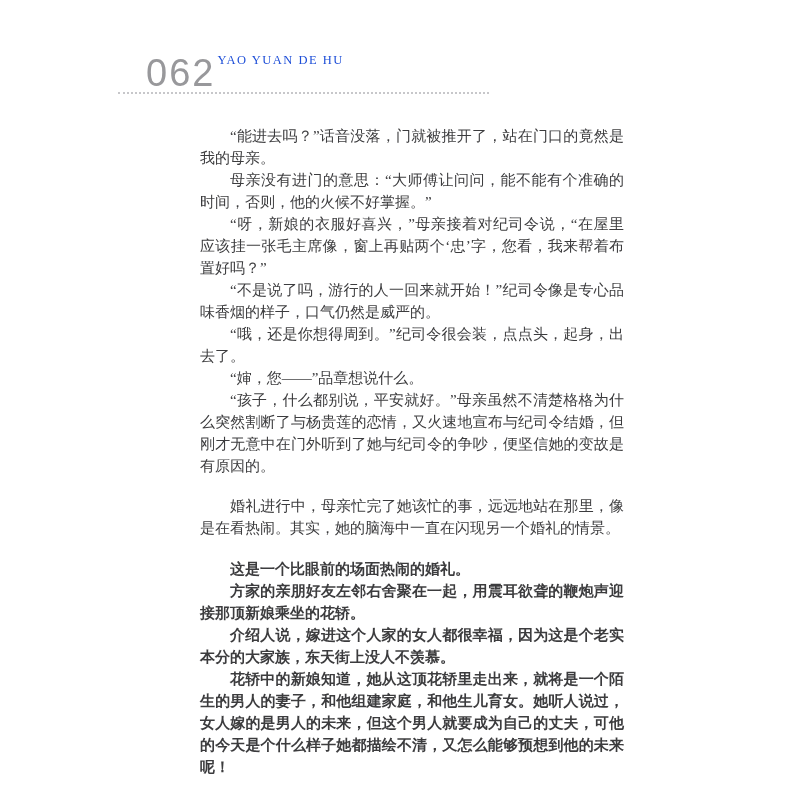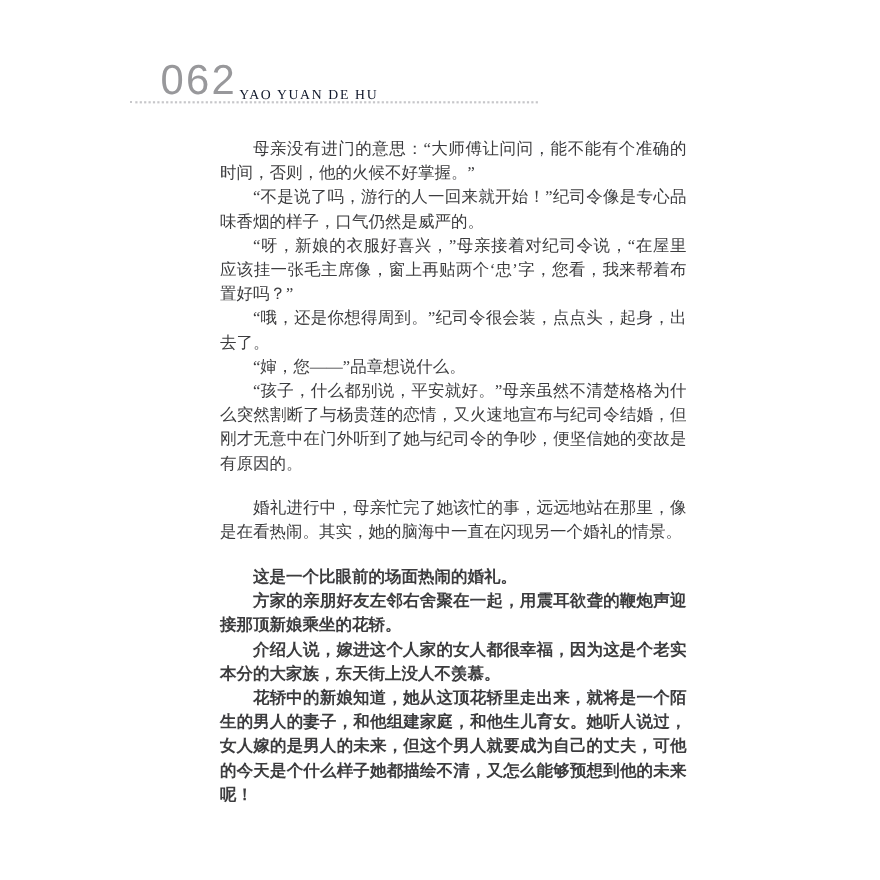--- a/index.html
+++ b/index.html
@@ -15,21 +15,21 @@
     overflow: hidden;
     font-family: "Liberation Serif", "DejaVu Serif", serif;
   }
 
   
   .running-header {
     position: absolute;
     left: 146px;
     top: 54px;
     display: flex;
-    align-items: flex-end;
+    align-items: flex-start;
     white-space: nowrap;
   }
   .page-num {
     font-family: "Liberation Sans", "DejaVu Sans", sans-serif;
     font-weight: 300;
     font-size: 38px;
     letter-spacing: 2px;
     color: #98989b;
     line-height: 1;
   }
@@ -37,21 +37,21 @@
     font-family: "Liberation Serif", "DejaVu Serif", serif;
     font-size: 23px;
     color: #515155;
     letter-spacing: 10px;
     margin-left: 16px;
     line-height: 1;
   }
   .title-pinyin {
     font-family: "Liberation Serif", "DejaVu Serif", serif;
     font-size: 12.5px;
-    color: #0f172a;
+    color: #1d4ed8;
     letter-spacing: 1.5px;
     margin-left: 2px;
     line-height: 1;
   }
   .header-rule {
     position: absolute;
     left: 118px;
     top: 92px;
     width: 371px;
     height: 0;
@@ -86,23 +86,24 @@
   <header class="running-header">
     <span class="page-num">062</span>
     <span class="title-pinyin">YAO YUAN DE HU</span>
   </header>
 
   <div class="header-rule"></div>
 
   <main class="body-text">
 
     <section class="text-block">
+      <p>“能进去吗？”话音没落，门就被推开了，站在门口的竟然是我的母亲。</p>
       <p>母亲没有进门的意思：“大师傅让问问，能不能有个准确的时间，否则，他的火候不好掌握。”</p>
+      <p>“呀，新娘的衣服好喜兴，”母亲接着对纪司令说，“在屋里应该挂一张毛主席像，窗上再贴两个‘忠’字，您看，我来帮着布置好吗？”</p>
       <p>“不是说了吗，游行的人一回来就开始！”纪司令像是专心品味香烟的样子，口气仍然是威严的。</p>
-      <p>“呀，新娘的衣服好喜兴，”母亲接着对纪司令说，“在屋里应该挂一张毛主席像，窗上再贴两个‘忠’字，您看，我来帮着布置好吗？”</p>
       <p>“哦，还是你想得周到。”纪司令很会装，点点头，起身，出去了。</p>
       <p>“婶，您——”品章想说什么。</p>
       <p>“孩子，什么都别说，平安就好。”母亲虽然不清楚格格为什么突然割断了与杨贵莲的恋情，又火速地宣布与纪司令结婚，但刚才无意中在门外听到了她与纪司令的争吵，便坚信她的变故是有原因的。</p>
     </section>
 
     <section class="text-block gap-after-block-1">
       <p>婚礼进行中，母亲忙完了她该忙的事，远远地站在那里，像是在看热闹。其实，她的脑海中一直在闪现另一个婚礼的情景。</p>
     </section>
 
     <section class="text-block gap-after-block-2">

